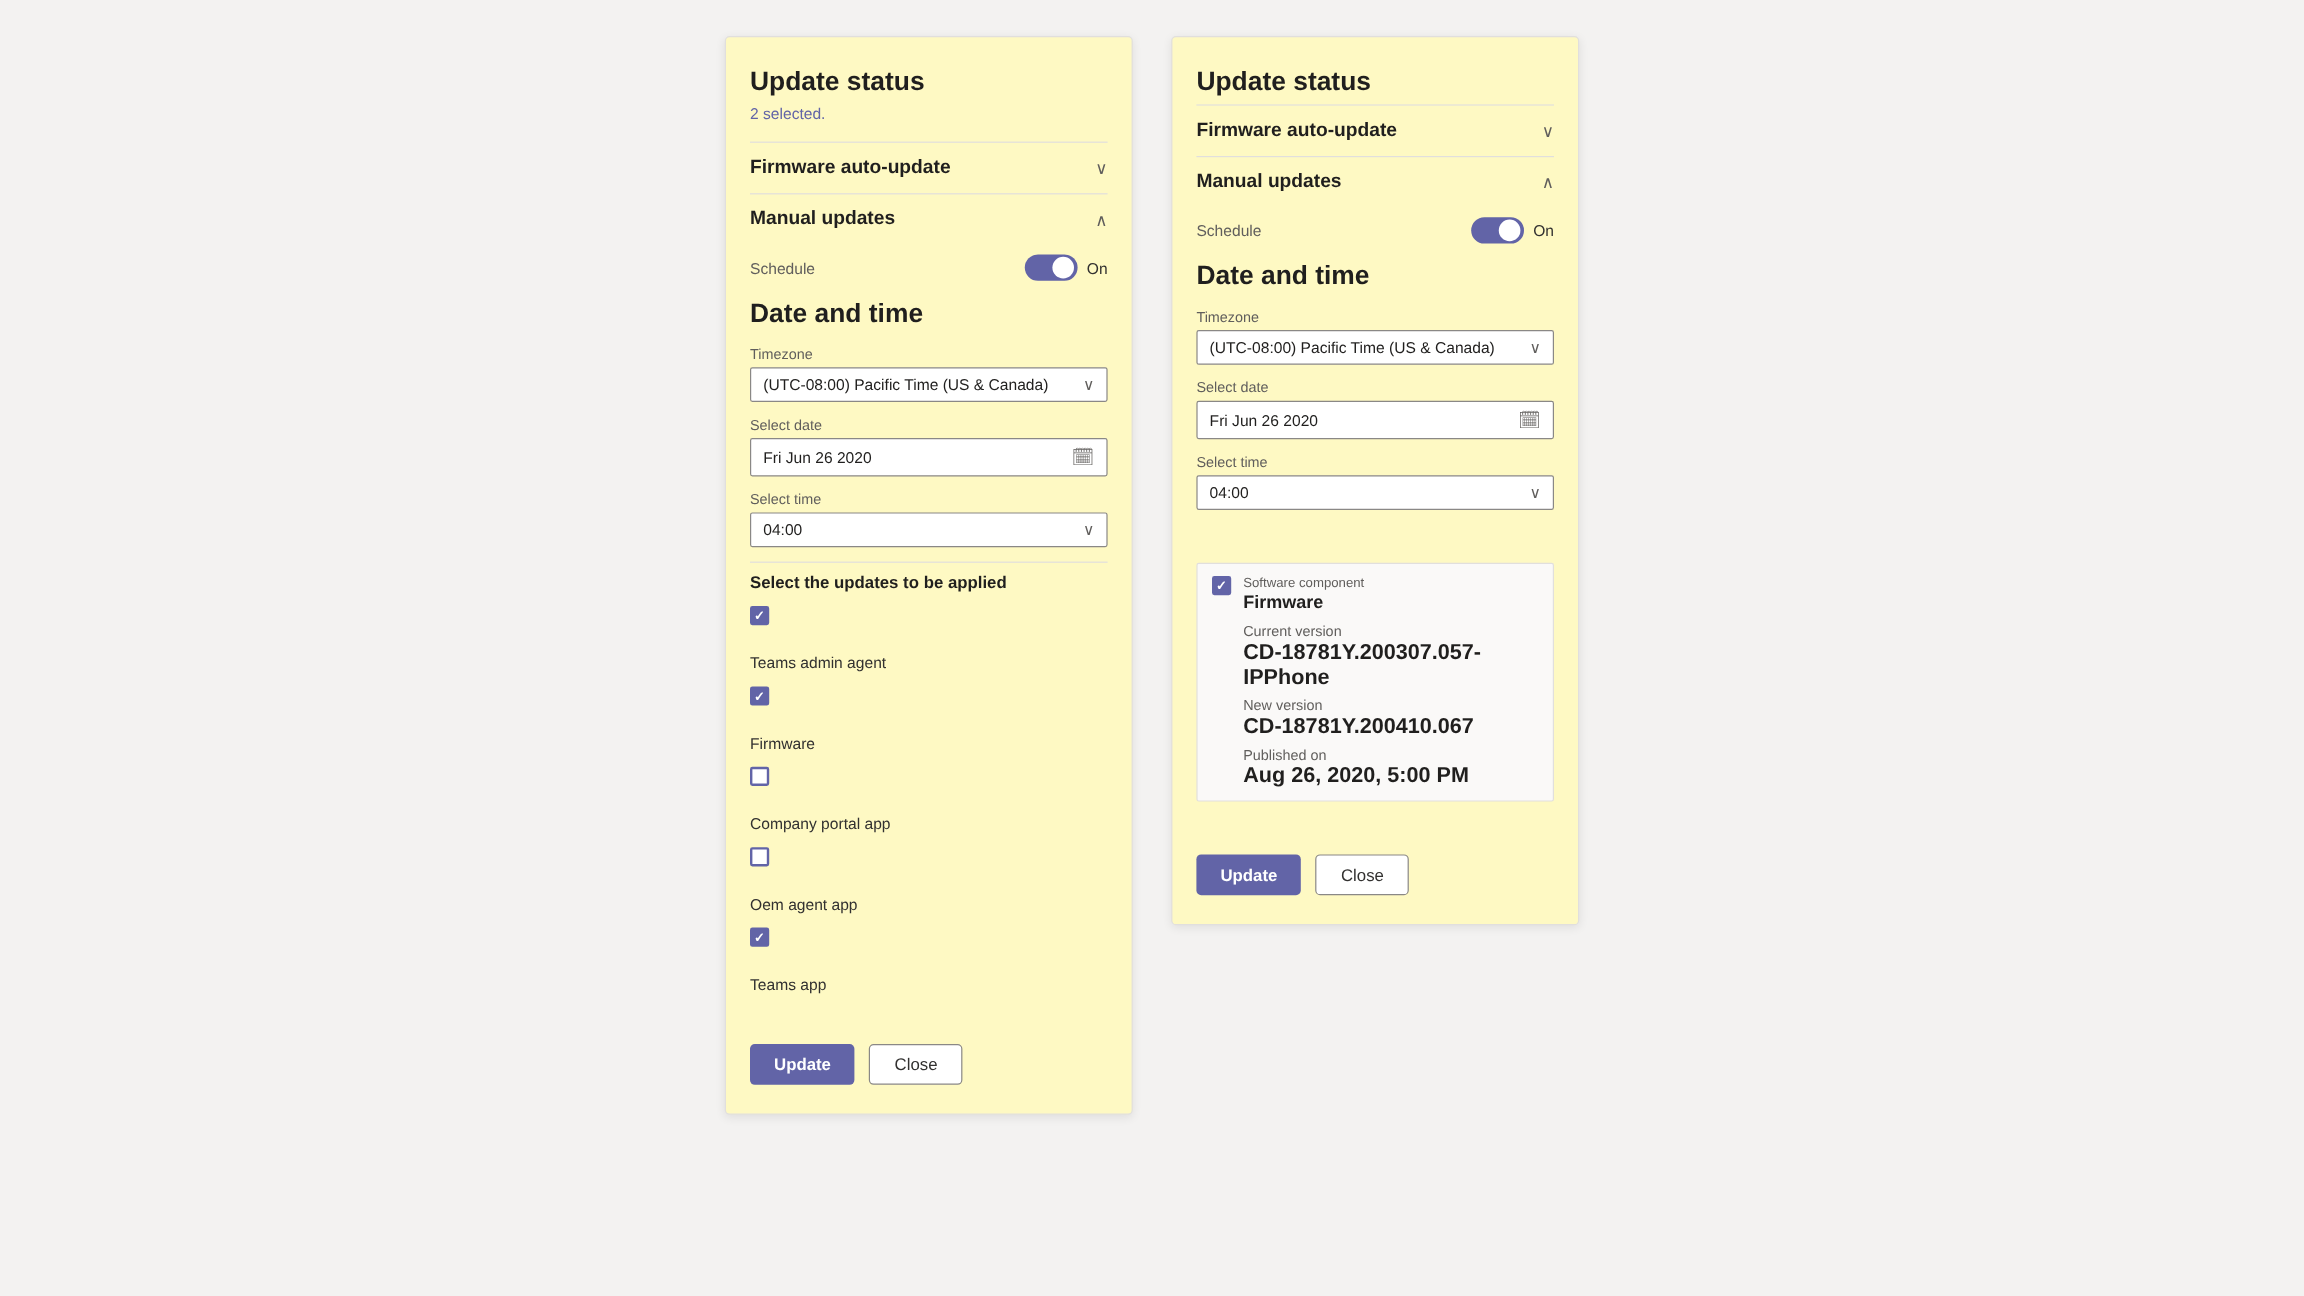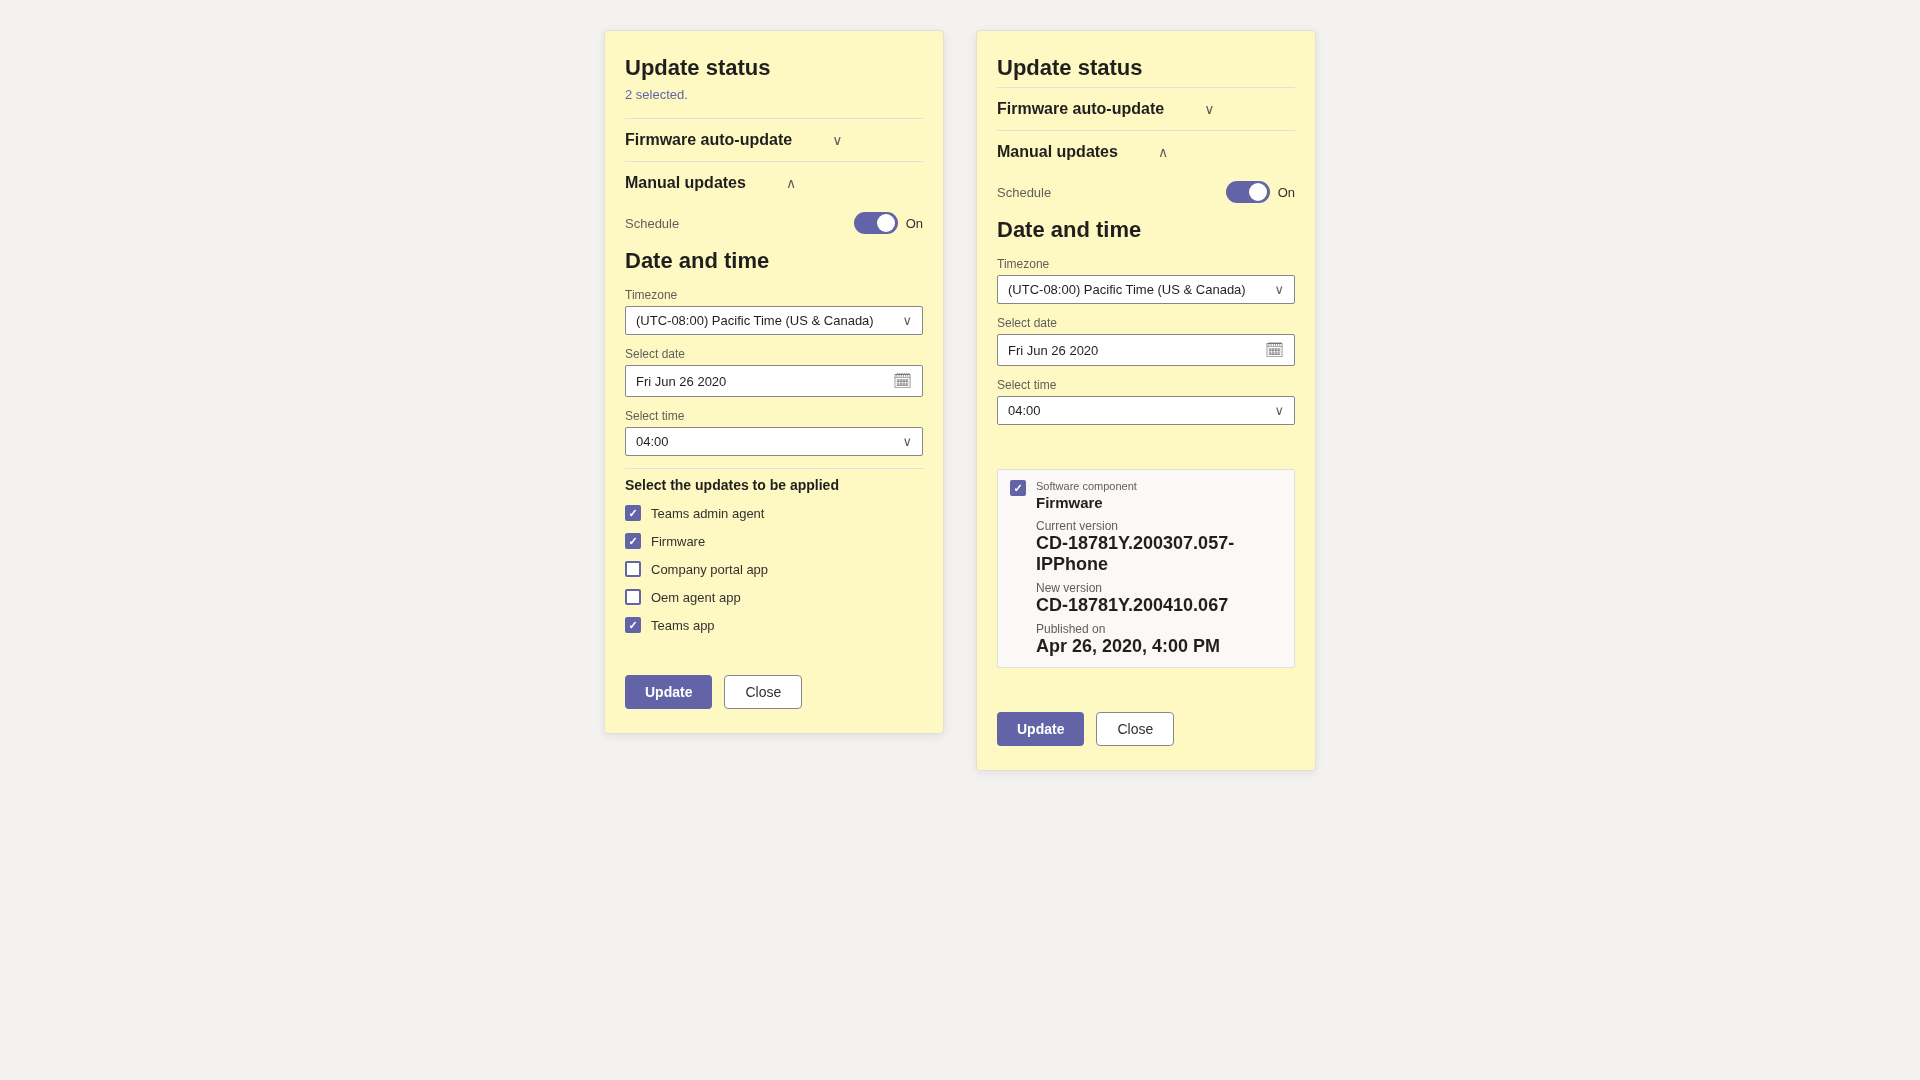--- a/index.html
+++ b/index.html
@@ -34,25 +34,24 @@
 
     .selected-count {
       color: #6264a7;
       font-size: 13px;
       margin-bottom: 16px;
     }
 
     .section-header {
       display: flex;
       align-items: center;
-      justify-content: flex-start;
+      justify-content: space-between;
       padding: 12px 0;
       border-top: 1px solid #e1dfdd;
       cursor: pointer;
-      gap: 40px;
     }
 
     .section-header-title {
       font-size: 16px;
       font-weight: 600;
       color: #201f1e;
     }
 
     .chevron {
       font-size: 14px;
@@ -173,23 +172,24 @@
 
     .updates-title {
       font-size: 14px;
       font-weight: 600;
       color: #201f1e;
       margin-bottom: 12px;
     }
 
     .checkbox-row {
       display: flex;
-      align-items: center;
-      gap: 10px;
+      align-items: flex-start;
+      gap: 24px;
       margin-bottom: 12px;
+      flex-direction: column;
     }
 
     .checkbox {
       width: 16px;
       height: 16px;
       border: 2px solid #6264a7;
       border-radius: 2px;
       background: #fff;
       display: flex;
       align-items: center;
@@ -412,21 +412,21 @@
       <div class="sw-checkbox-row">
         <div class="checkbox checked"></div>
         <div>
           <div class="sw-component-label">Software component</div>
           <div class="sw-component-name">Firmware</div>
           <div class="sw-field-label">Current version</div>
           <div class="sw-field-value">CD-18781Y.200307.057-IPPhone</div>
           <div class="sw-field-label">New version</div>
           <div class="sw-field-value">CD-18781Y.200410.067</div>
           <div class="sw-field-label">Published on</div>
-          <div class="sw-field-value">Apr 26, 2020, 4:00 PM</div>
+          <div class="sw-field-value">Aug 26, 2020, 5:00 PM</div>
         </div>
       </div>
     </div>
   </div>
 
   <div class="button-row">
     <button class="btn-primary">Update</button>
     <button class="btn-secondary">Close</button>
   </div>
 </div>

